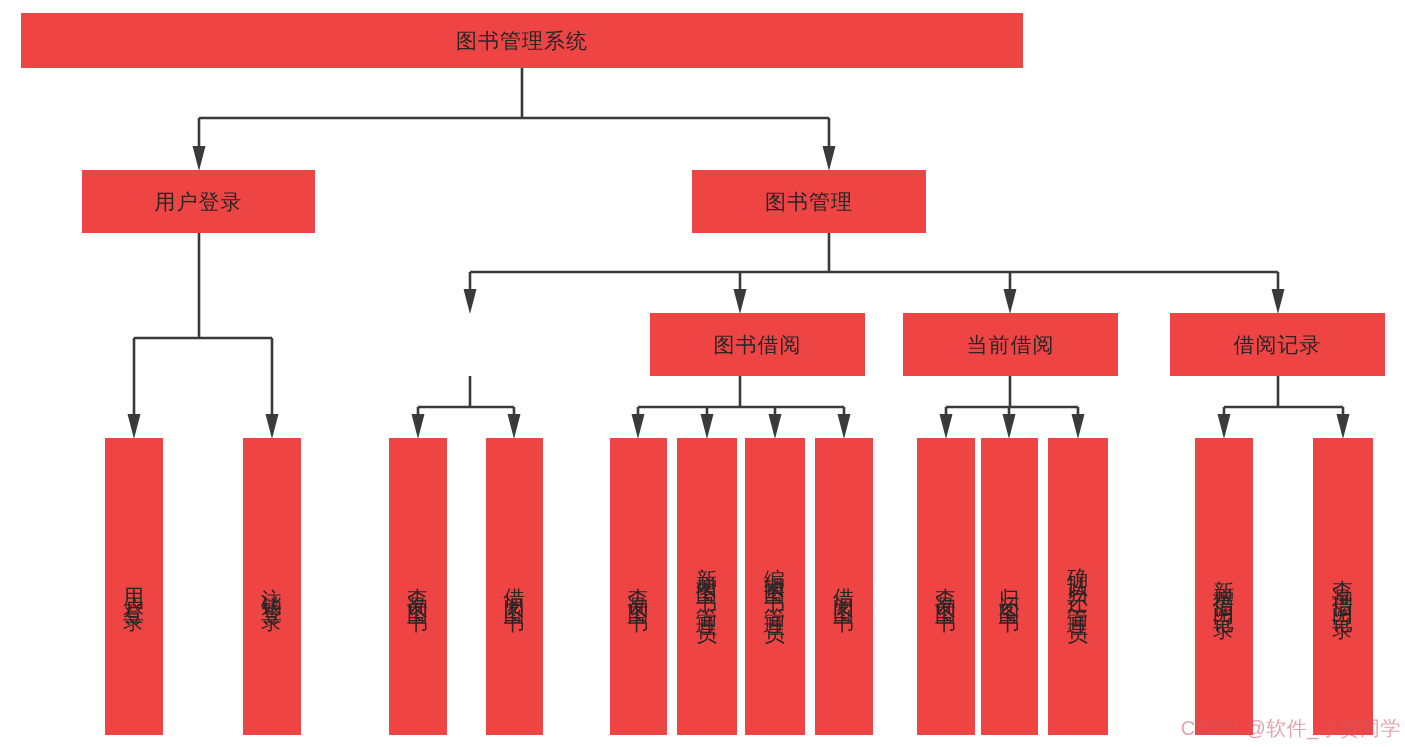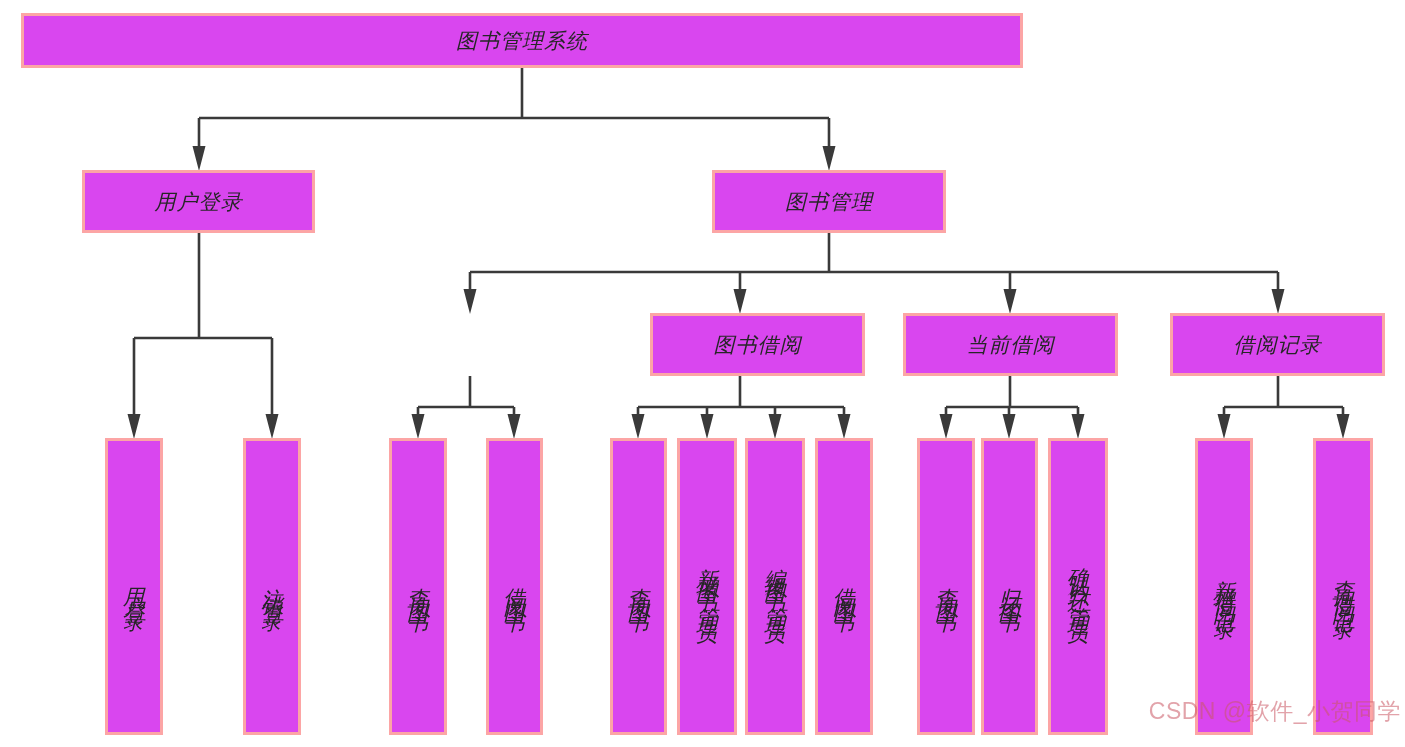--- a/index.html
+++ b/index.html
@@ -13,42 +13,41 @@
   }
   .connectors {
     position: absolute;
     left: 0; top: 0;
     width: 1405px; height: 747px;
     pointer-events: none;
   }
   .node {
     position: absolute;
     box-sizing: border-box;
-    border: 3px solid #fca5a5;
-    background: #d946ef;
+    border: 3px solid #ef4444;
+    background: #ef4444;
     display: flex;
     align-items: center;
     justify-content: center;
     color: #262626;
     font-size: 21px;
     letter-spacing: 1px;
     white-space: nowrap;
-    font-style: italic;
   }
   .v-node span {
     writing-mode: vertical-rl;
     letter-spacing: 8px;
     white-space: normal;
     line-height: 1;
   }
   .watermark {
     position: absolute;
     right: 4px;
-    bottom: 20px;
-    font-size: 23px;
+    bottom: 5px;
+    font-size: 20px;
     letter-spacing: 0.5px;
     color: rgba(203, 87, 101, 0.55);
     pointer-events: none;
   }
 </style>
 </head>
 <body>
 
 <div class="canvas">
 
@@ -84,21 +83,21 @@
       M1336.5,414 L1349.5,414 L1343,439 Z"></path>
   </svg>
 
   <div class="node" style="left:21px; top:13px; width:1002px; height:55px;">
     <span>图书管理系统</span>
   </div>
 
   <div class="node" style="left:82px; top:170px; width:233px; height:63px;">
     <span>用户登录</span>
   </div>
-  <div class="node" style="left:712px; top:170px; width:234px; height:63px;">
+  <div class="node" style="left:692px; top:170px; width:234px; height:63px;">
     <span>图书管理</span>
   </div>
 
   <div class="node" style="left:650px; top:313px; width:215px; height:63px;">
     <span>图书借阅</span>
   </div>
   <div class="node" style="left:903px; top:313px; width:215px; height:63px;">
     <span>当前借阅</span>
   </div>
   <div class="node" style="left:1170px; top:313px; width:215px; height:63px;">

